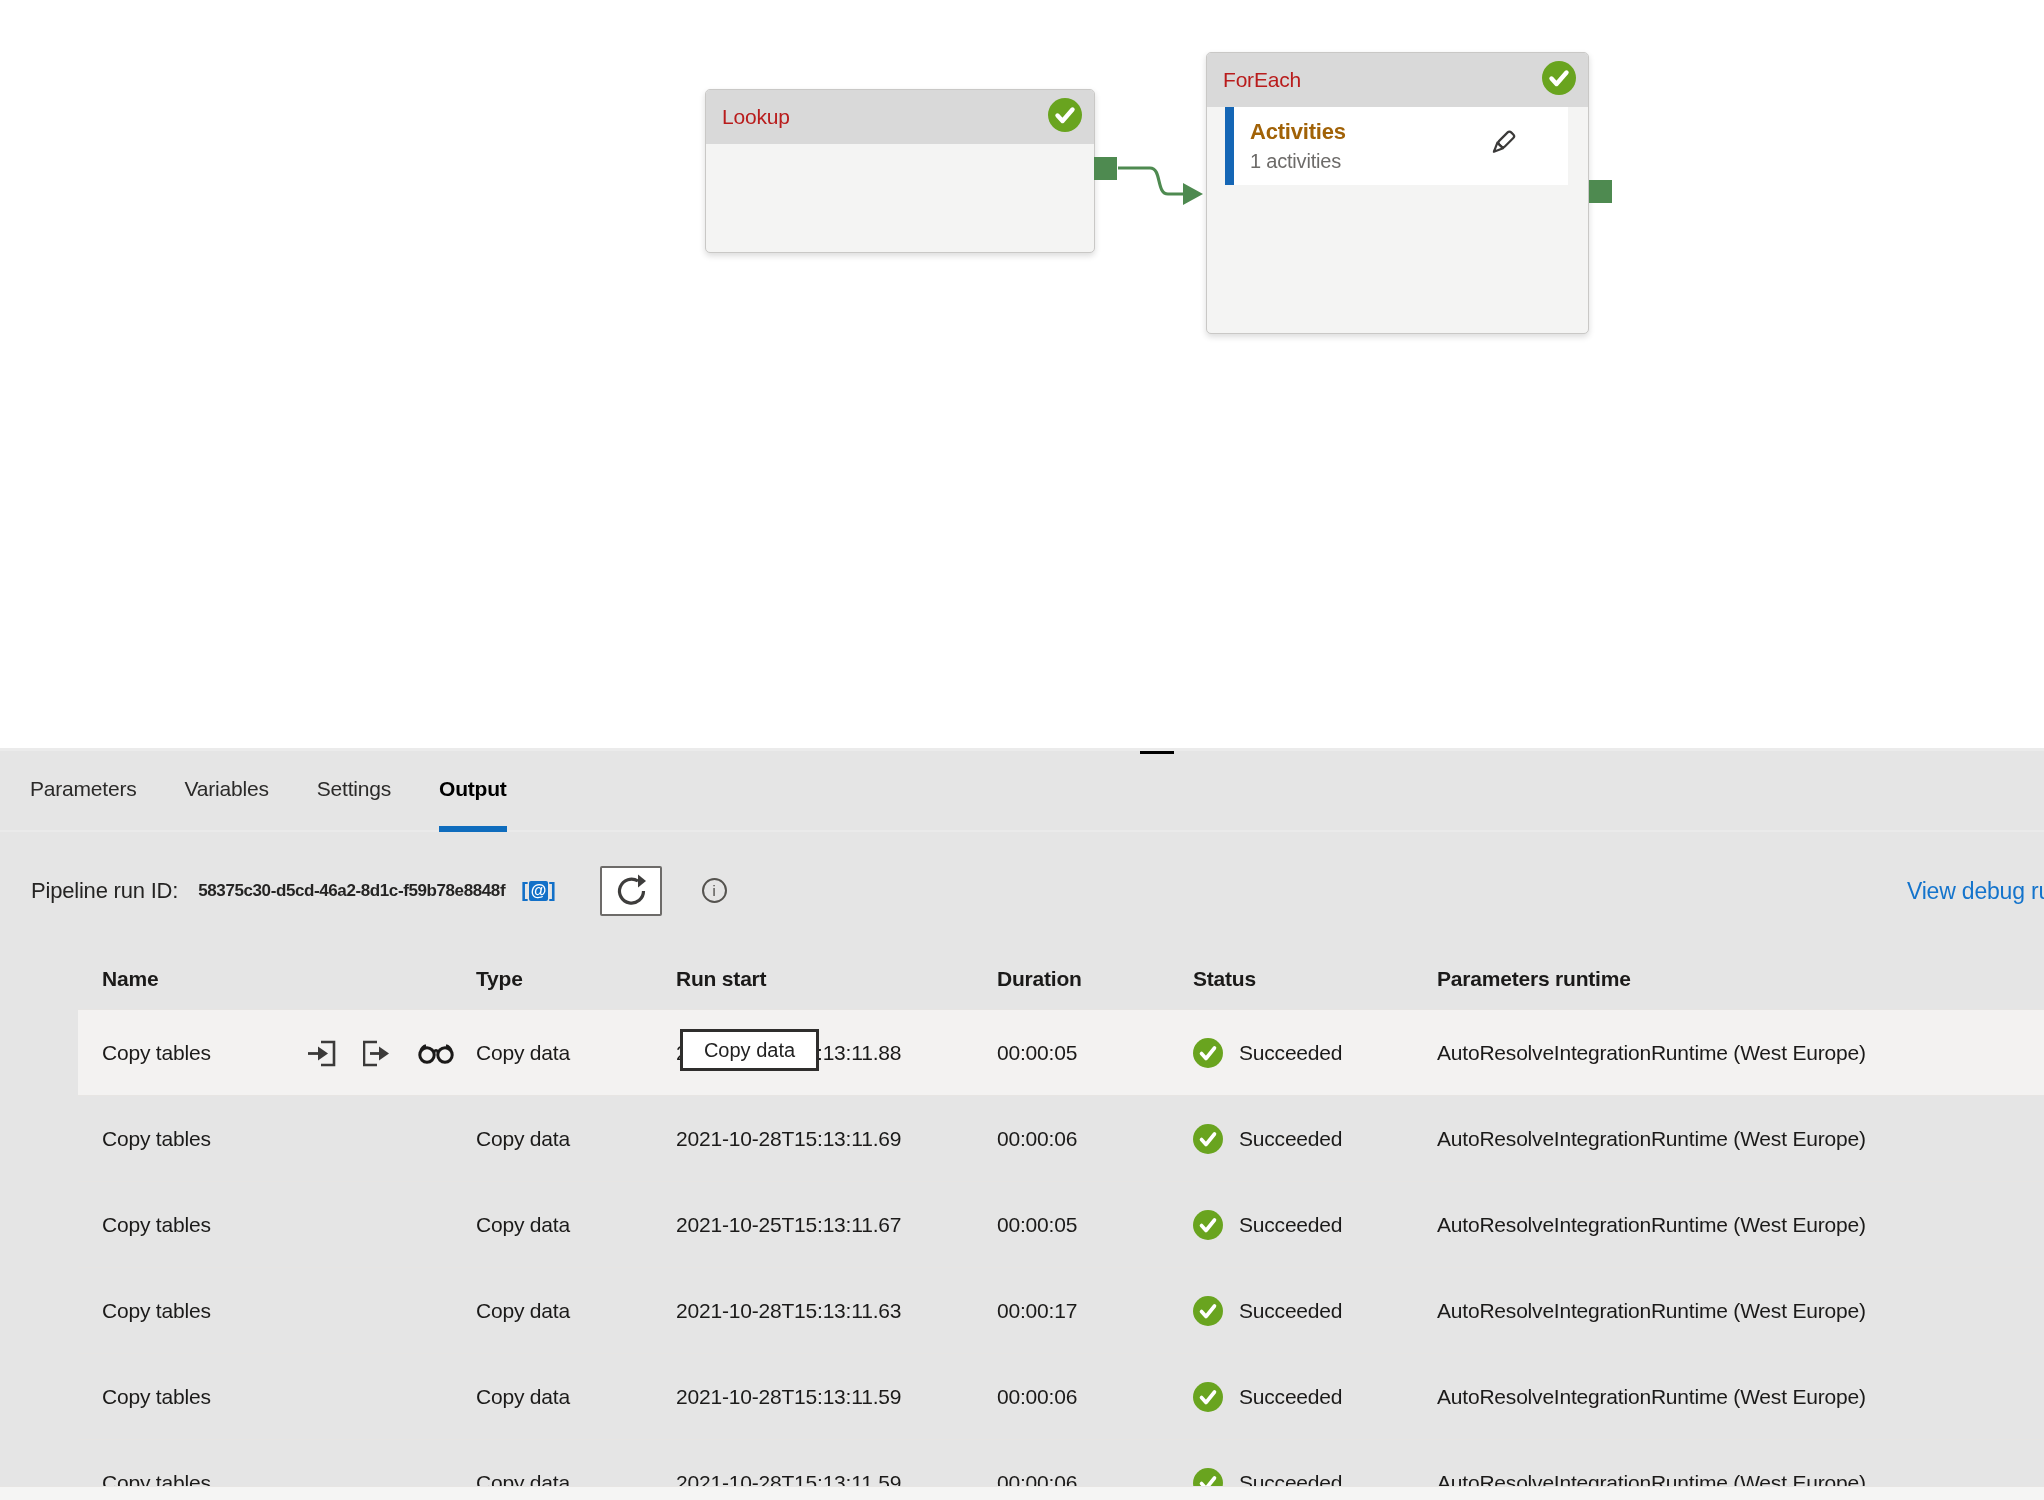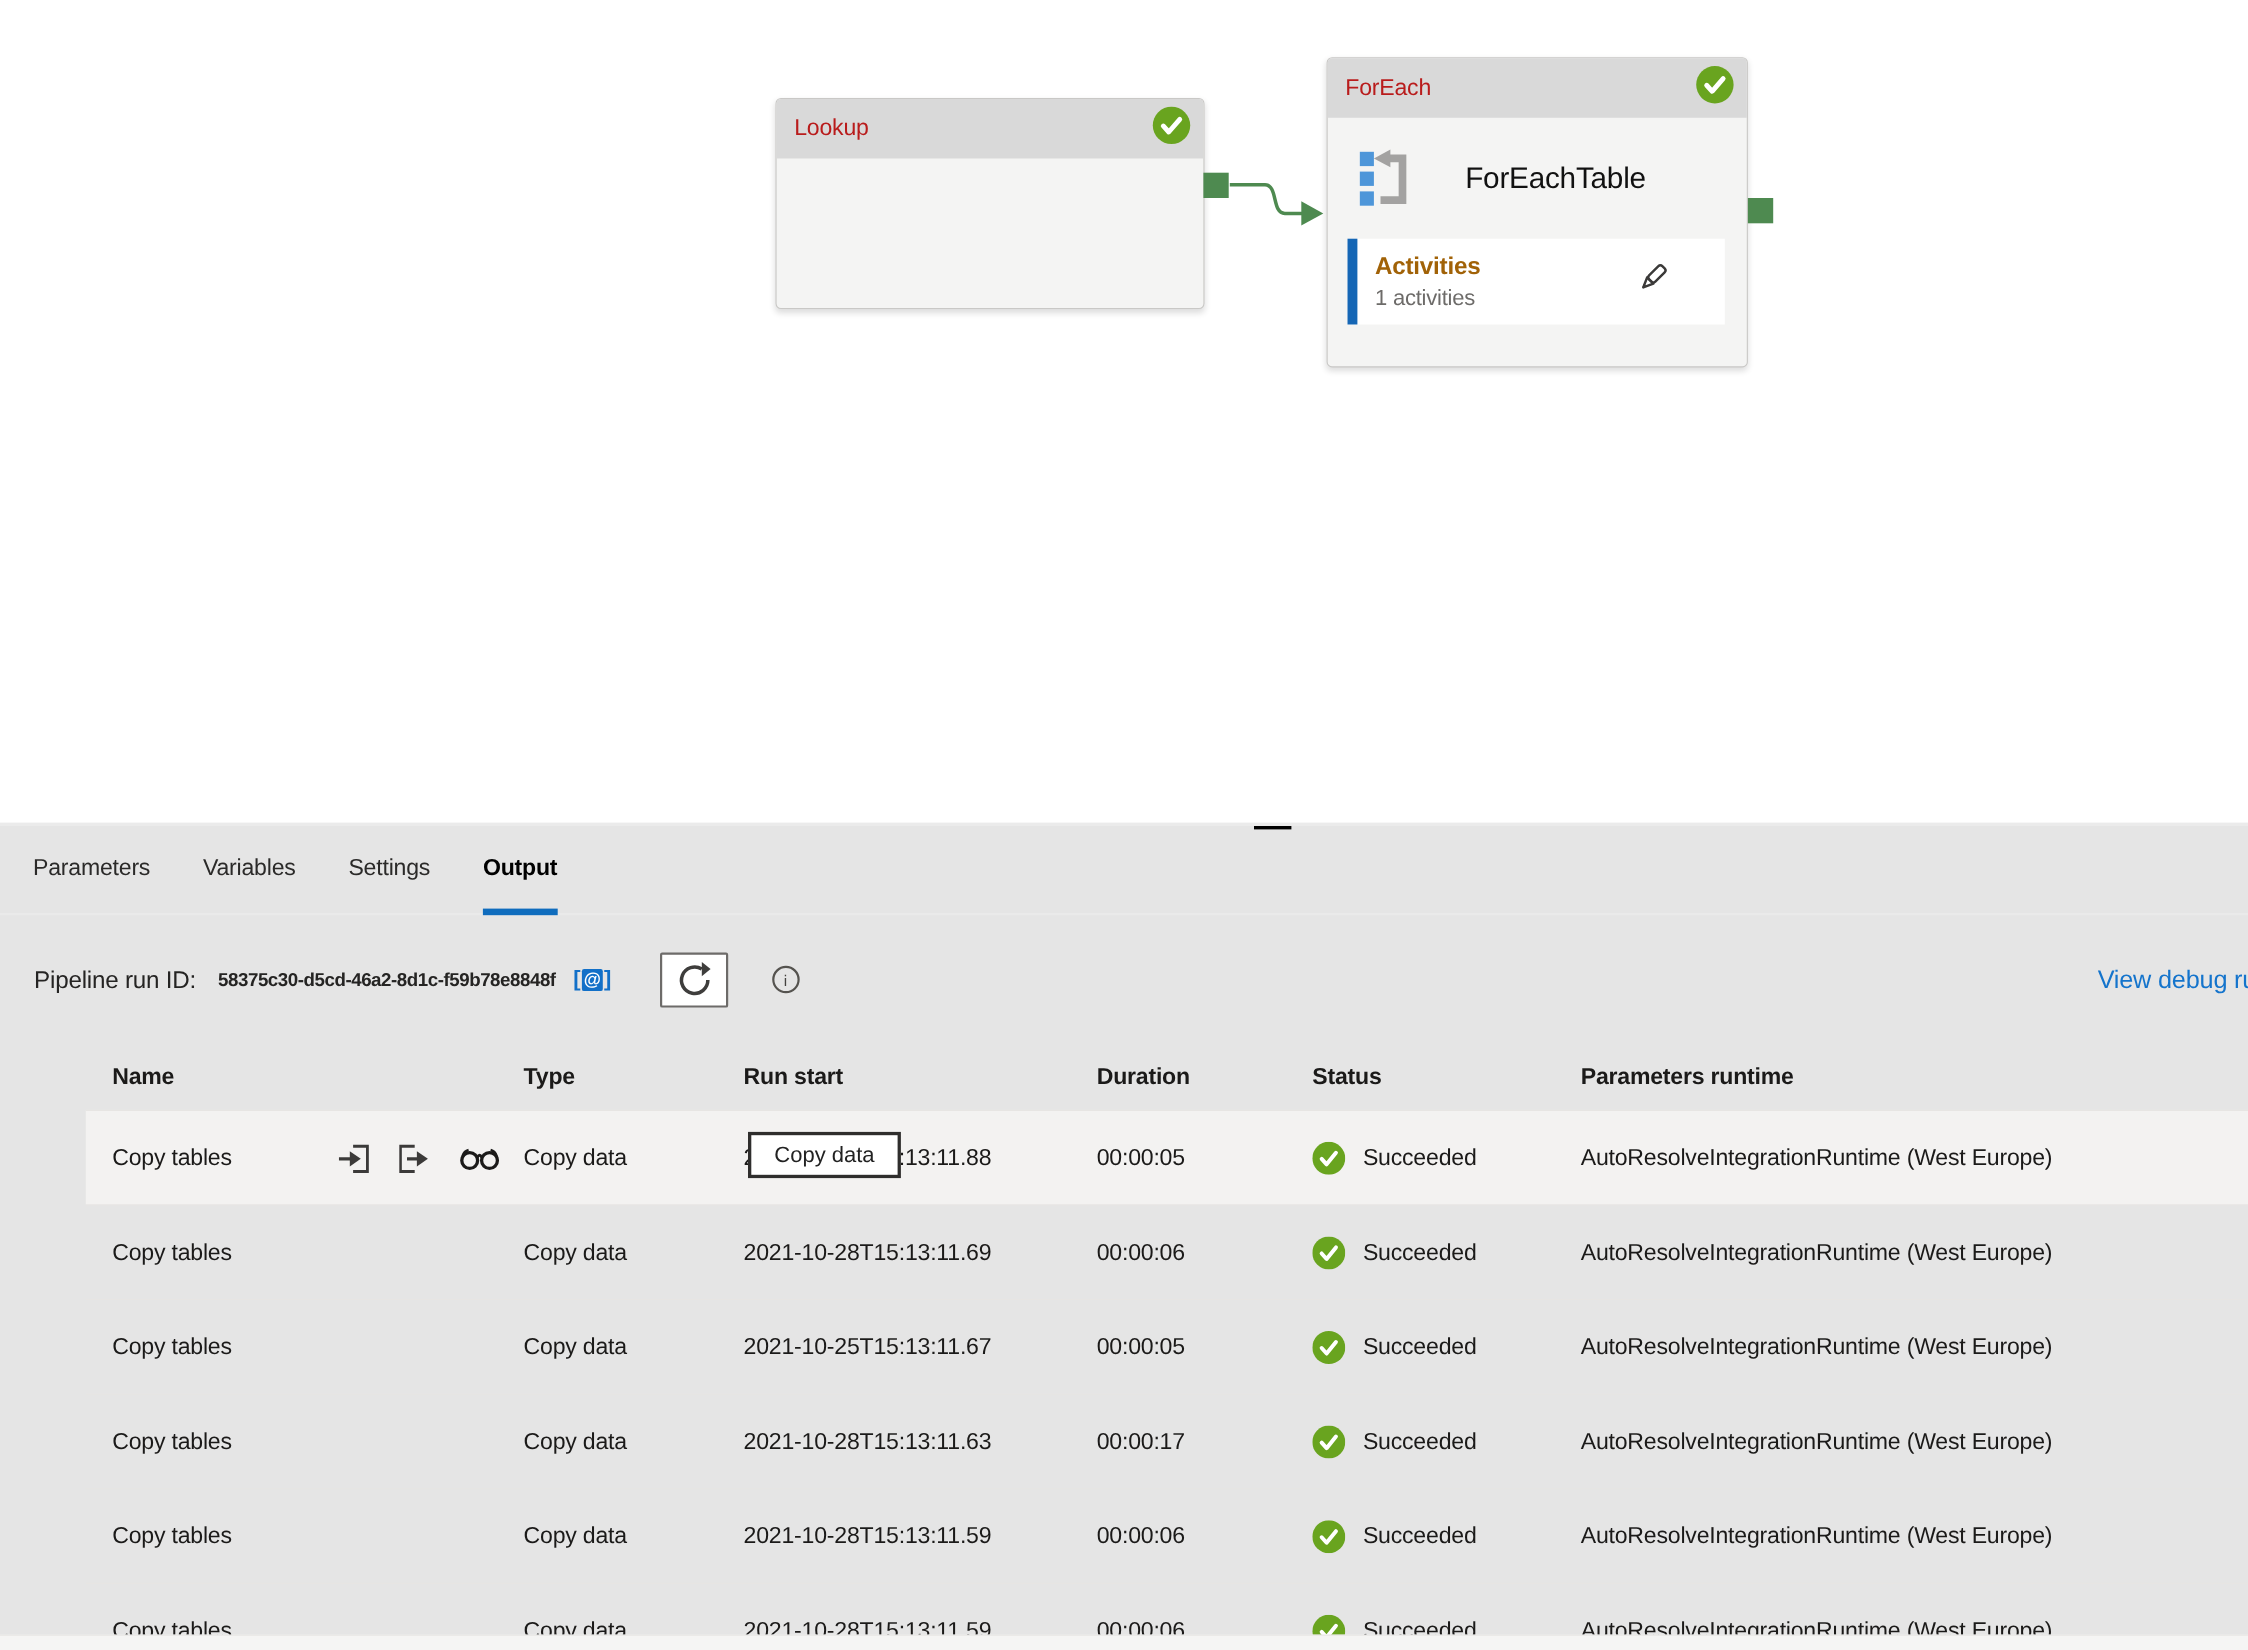--- a/index.html
+++ b/index.html
@@ -9,21 +9,21 @@
 
   
   .canvas { position:absolute; top:0; left:0; width:100%; height:748px; background:#fff; }
 
   .node { position:absolute; background:#f4f4f3; border:1px solid #c9c8c6; border-radius:5px;
           box-shadow:0 3px 6px rgba(0,0,0,0.14); }
   .node-header { height:54px; background:#d9d9d9; border-radius:4px 4px 0 0; display:flex;
                  align-items:center; padding:0 11px 0 16px; font-size:21px; color:#b91c1c; }
   .node-check { margin-left:auto; flex:0 0 auto; }
 
-  .lookup-node { left:705px; top:89px; width:390px; height:192px; }
+  .lookup-node { left:705px; top:89px; width:390px; height:164px; }
   .lookup-body { height:108px; display:flex; align-items:center; }
   .lookup-body svg { margin-left:36px; flex:0 0 auto; }
   .node-title { font-size:27px; color:#111; margin-left:22px; white-space:nowrap; }
 
   .foreach-node { left:1206px; top:52px; width:383px; height:282px; }
   .fe-iconrow { height:110px; display:flex; align-items:center; }
   .fe-iconrow svg { margin-left:29px; flex:0 0 auto; }
   .fe-iconrow .node-title { margin-left:46px; }
   .fe-activities { position:relative; margin:0 20px 0 18px; height:78px; background:#fff;
                    display:flex; align-items:center; }
@@ -111,30 +111,20 @@
     <div class="node foreach-node">
       <div class="node-header">
         <span>ForEach</span>
         <span class="node-check">
           <svg width="36" height="36" viewBox="0 0 36 36">
             <circle cx="18" cy="18" r="17" fill="#69a41f"></circle>
             <path d="M10.5 18.5 L15.5 24 L25.5 12.5" stroke="#fff" stroke-width="4.4" fill="none" stroke-linecap="round" stroke-linejoin="round"></path>
           </svg>
         </span>
       </div>
-      <div class="fe-iconrow">
-        <svg width="50" height="54" viewBox="0 0 50 54">
-          <rect x="0" y="3" width="13" height="13" fill="#4e96d9"></rect>
-          <rect x="0" y="21" width="13" height="13" fill="#4e96d9"></rect>
-          <rect x="0" y="39" width="13" height="13" fill="#4e96d9"></rect>
-          <path d="M 25 9 H 39 V 47 H 19" stroke="#a3a2a1" stroke-width="7" fill="none"></path>
-          <polygon points="28,1 28,17 13,9" fill="#a3a2a1"></polygon>
-        </svg>
-        <span class="node-title">ForEachTable</span>
-      </div>
       <div class="fe-activities">
         <span class="bluebar"></span>
         <span class="fe-act-text">
           <span class="fe-act-title" style="display:block">Activities</span>
           <span class="fe-act-sub" style="display:block">1 activities</span>
         </span>
         <span class="fe-pencil">
           <svg width="32" height="32" viewBox="0 0 32 32">
             <g transform="rotate(45 16 15)" stroke="#3b3a39" stroke-width="2.2" fill="none" stroke-linejoin="round">
               <rect x="12.5" y="1" width="8" height="17" rx="2.5"></rect>

